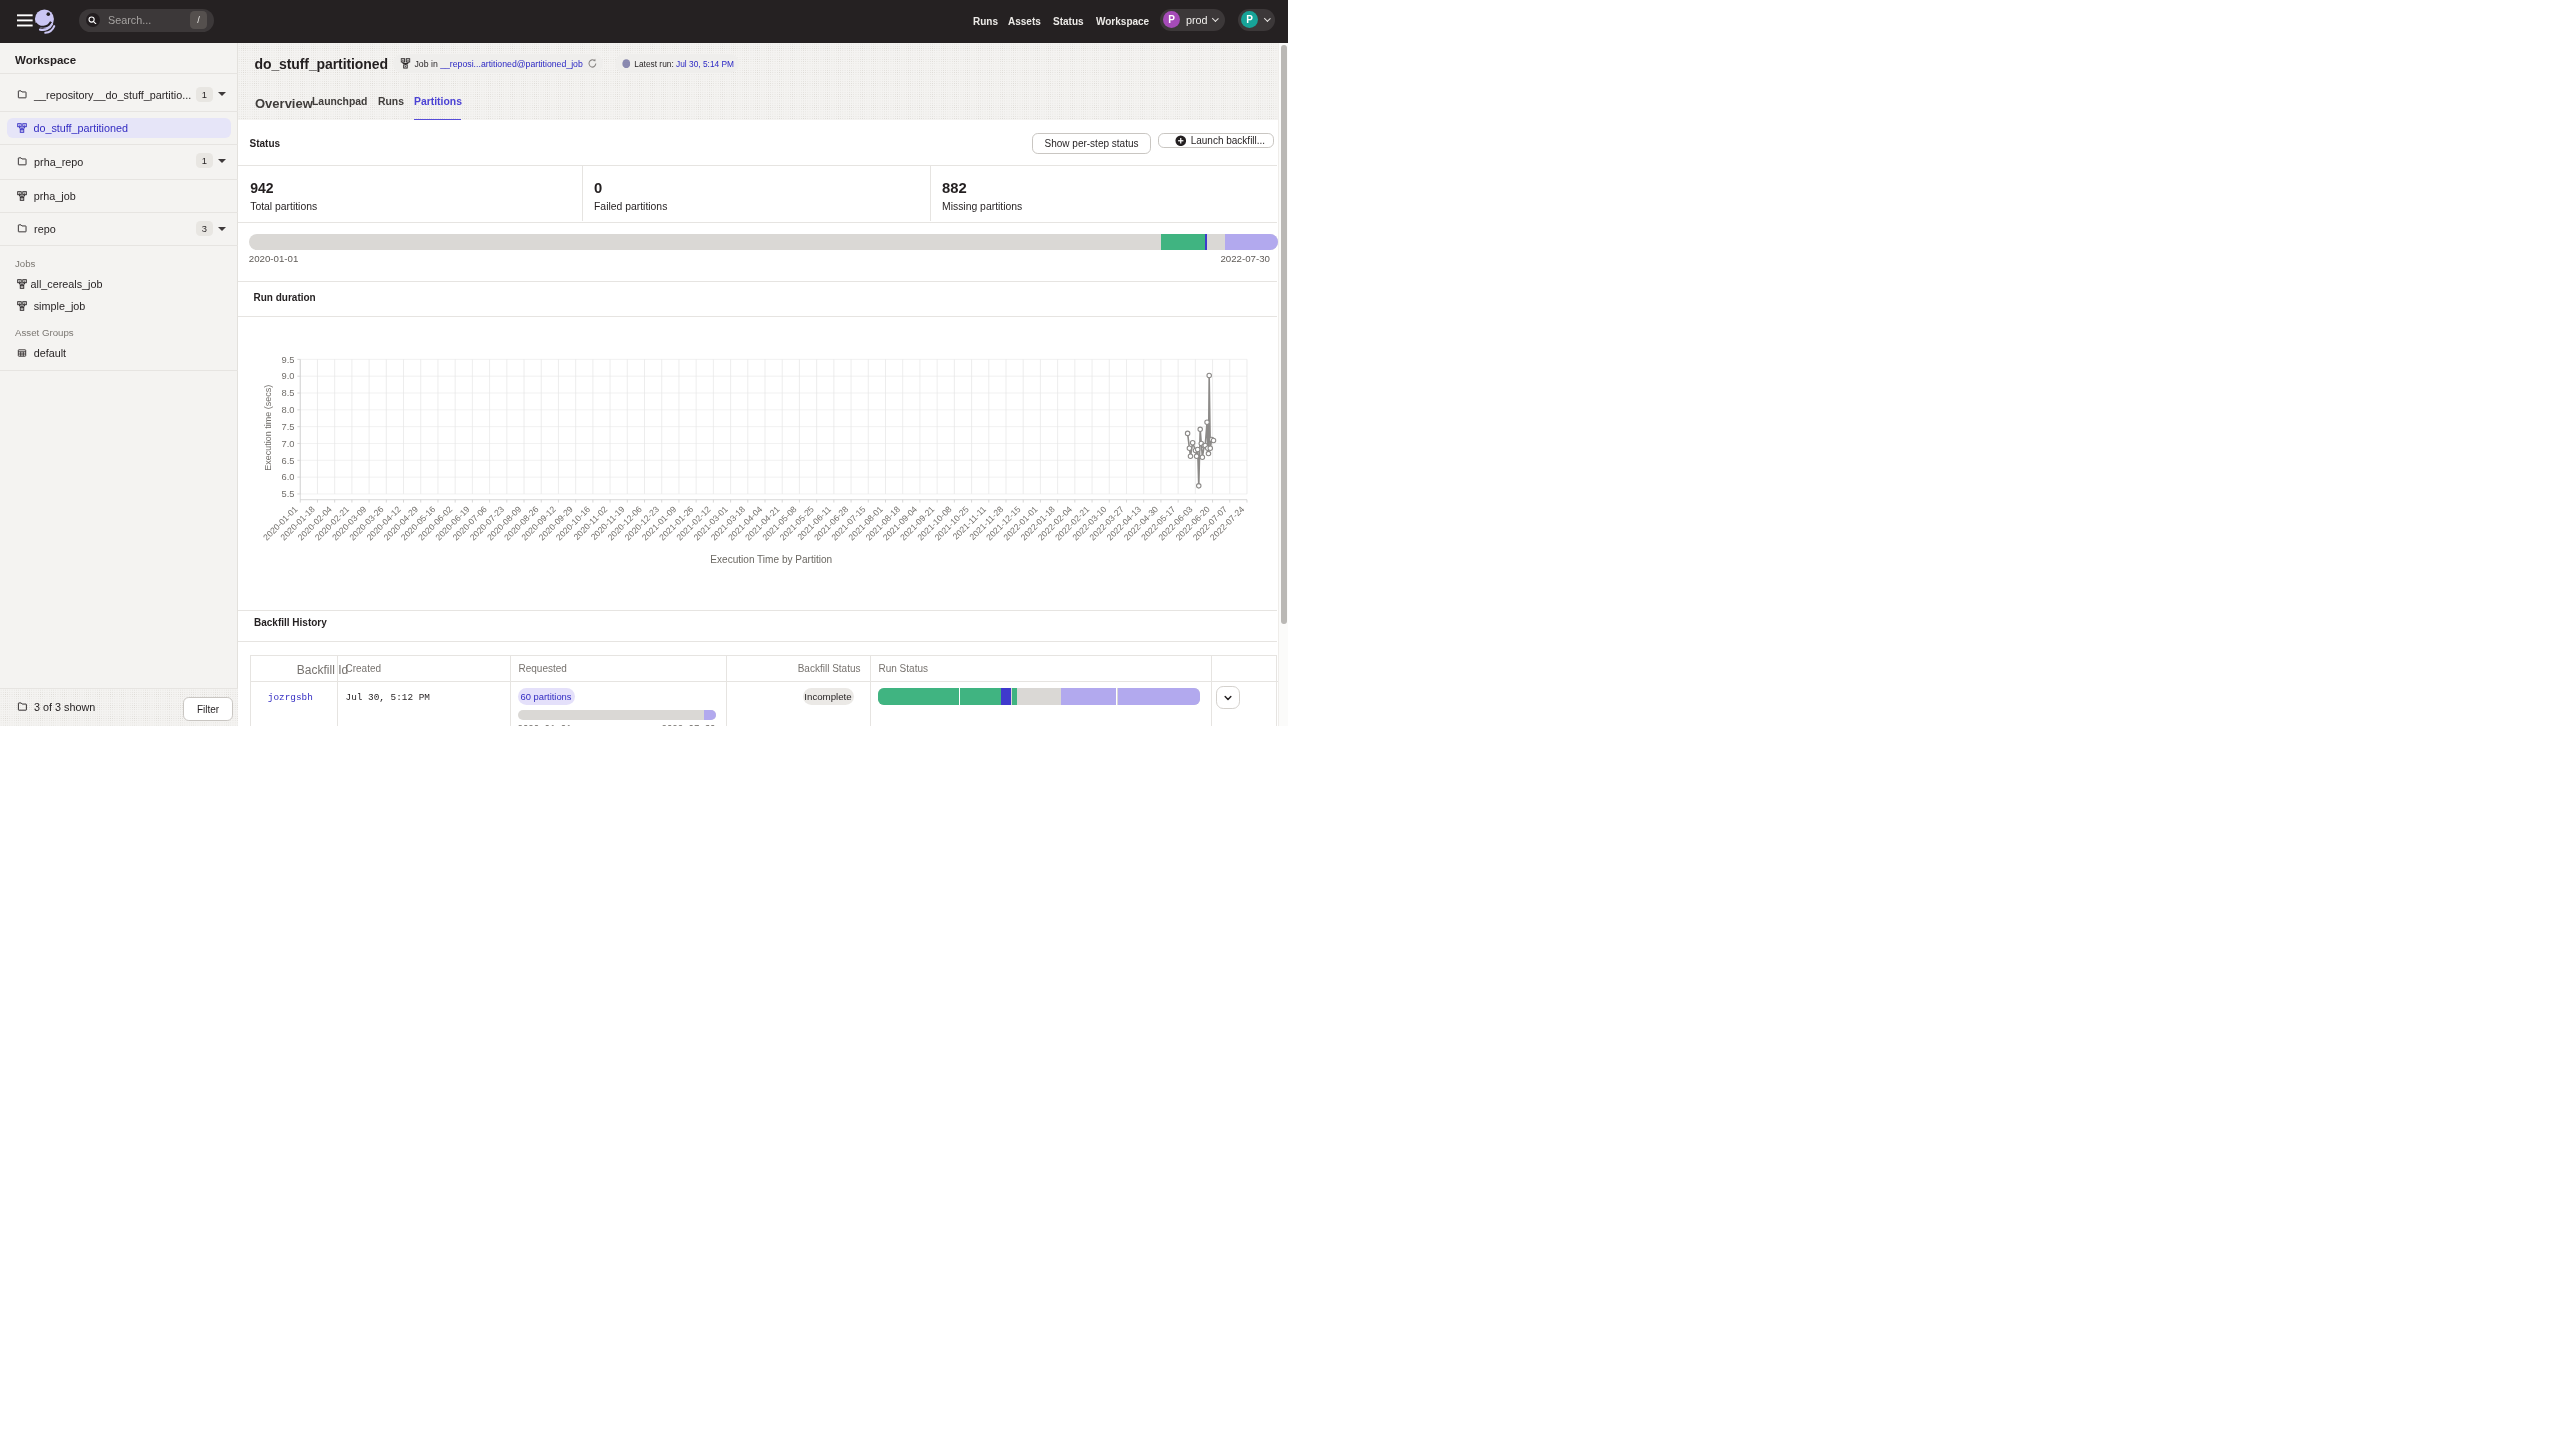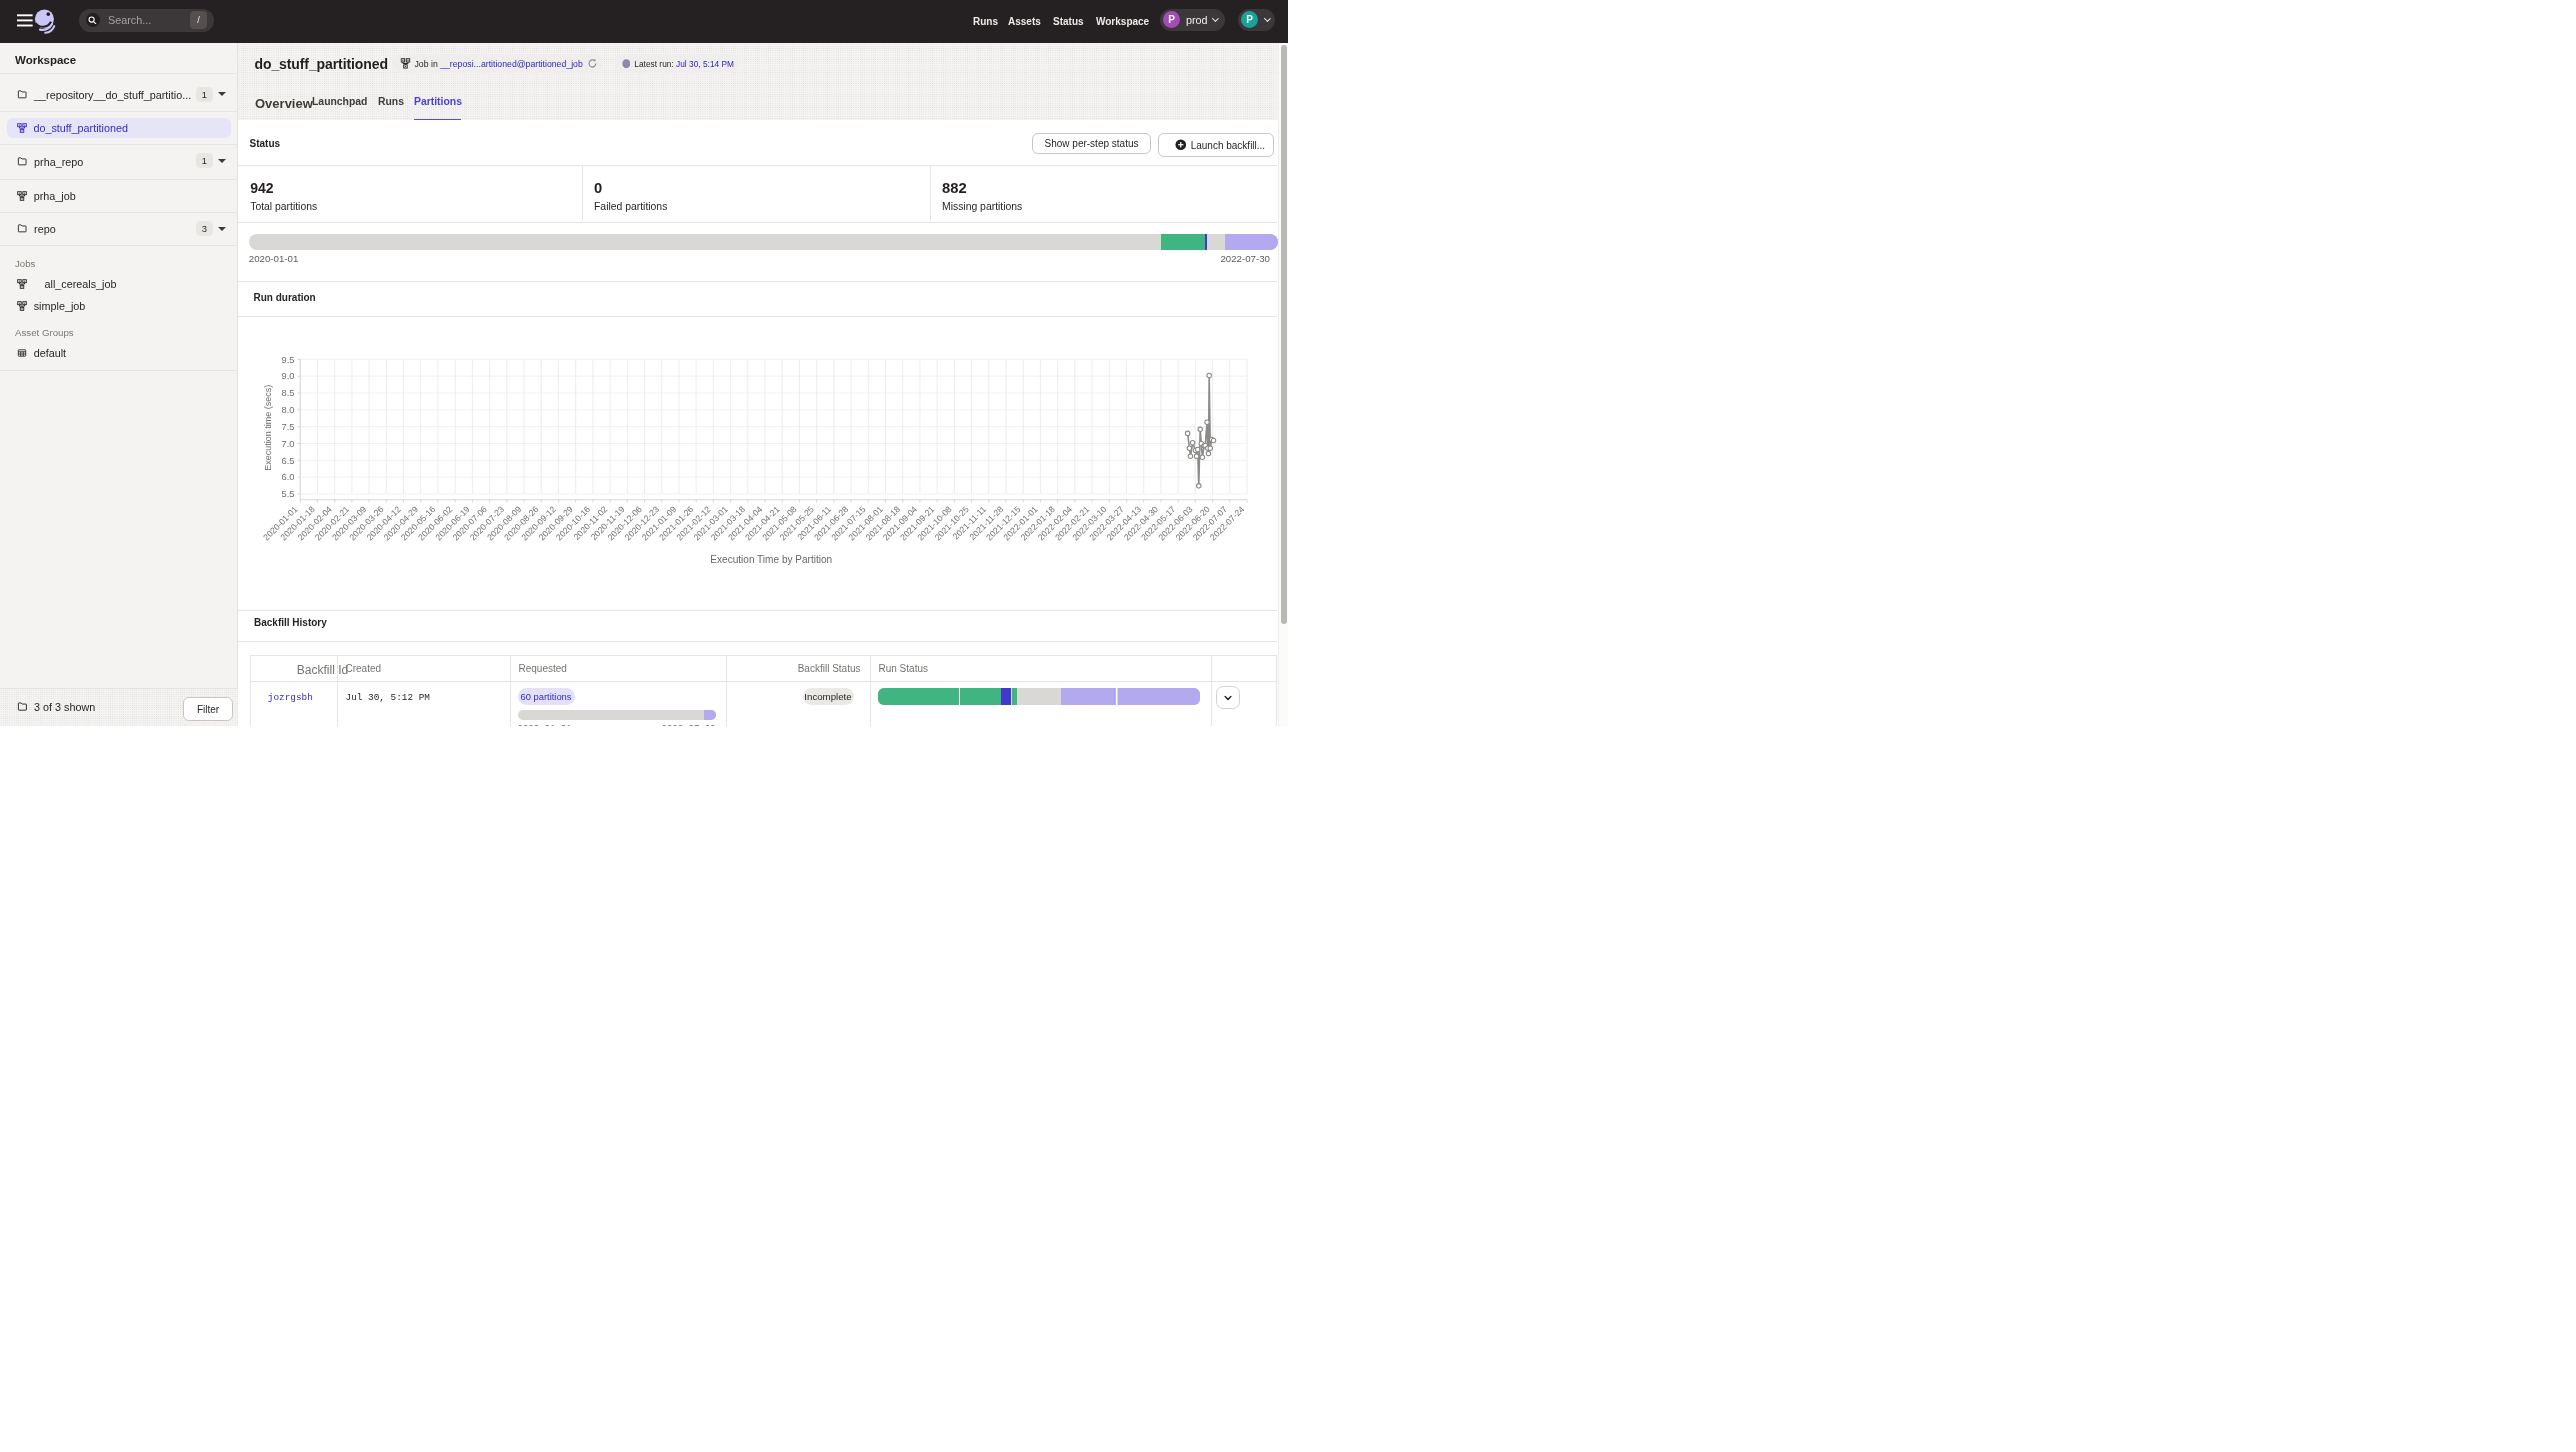--- a/index.html
+++ b/index.html
@@ -155,21 +155,21 @@
             <rect x="6.5" y="12.6" width="7" height="6"></rect>
           <path d="M4.9 7.4 V10.2 H15.1 V7.4"></path>
             <path d="M10 10.2 V12.6"></path>
         </g>
         <g stroke="#231F20" stroke-width="1.6">
             <line x1="3.6" y1="4.4" x2="6.2" y2="4.4"></line>
             <line x1="13.8" y1="4.4" x2="16.4" y2="4.4"></line>
             <line x1="8.7" y1="15.6" x2="11.3" y2="15.6"></line>
           </g>
       </svg>
-      <div class="sb-text" style="margin-left:18px;">all_cereals_job</div>
+      <div class="sb-text" style="margin-left:4px;">all_cereals_job</div>
     </div>
     <div class="sb-row" style="top:254px;height:17.3px;">
       <svg style="margin-left:16.5px" width="10" height="10" viewBox="0 0 20 20">
         <g fill="none" stroke="#231F20" stroke-width="1.8">
           <rect x="1.4" y="1.4" width="7" height="6"></rect>
             <rect x="11.6" y="1.4" width="7" height="6"></rect>
             <rect x="6.5" y="12.6" width="7" height="6"></rect>
           <path d="M4.9 7.4 V10.2 H15.1 V7.4"></path>
             <path d="M10 10.2 V12.6"></path>
         </g>
@@ -252,21 +252,21 @@
       </div>
 
     <div class="abs" style="left:17px;top:53px;font-size:13px;font-weight:700;color:#3F3C3A;">Overview</div>
     <div class="abs" style="left:74px;top:53px;font-size:10.4px;font-weight:700;color:#3F3C3A;">Launchpad</div>
     <div class="abs" style="left:140px;top:53px;font-size:10.4px;font-weight:700;color:#3F3C3A;">Runs</div>
     <div class="abs" style="left:176px;top:53px;font-size:10.4px;font-weight:700;color:#4B42D4;">Partitions</div>
     <div class="abs" style="left:176px;top:76px;width:47px;height:1.4px;background:#564CD8;"></div>
 
     <div class="abs" style="left:11.5px;top:95px;font-size:10px;font-weight:700;">Status</div>
     <div class="btn" style="left:794px;top:90px;width:119px;height:21px;">Show per-step status</div>
-    <div class="btn" style="left:920px;top:90px;width:116px;height:24px;padding-left:8px;">
+    <div class="btn" style="left:920px;top:90px;width:116px;height:15px;padding-left:8px;">
       <svg style="margin-right:4.3px" width="11.5" height="11.5" viewBox="0 0 16 16">
           <circle cx="8" cy="8" r="7.4" fill="#231F20"></circle>
           <line x1="4.3" y1="8" x2="11.7" y2="8" stroke="#fff" stroke-width="1.7"></line>
           <line x1="8" y1="4.3" x2="8" y2="11.7" stroke="#fff" stroke-width="1.7"></line>
         </svg>
       Launch backfill...
     </div>
 
     <div class="hairline" style="left:0;top:122px;width:1039px;height:0.7px;"></div>
     <div class="hairline" style="left:0;top:179px;width:1039px;height:0.7px;"></div>

